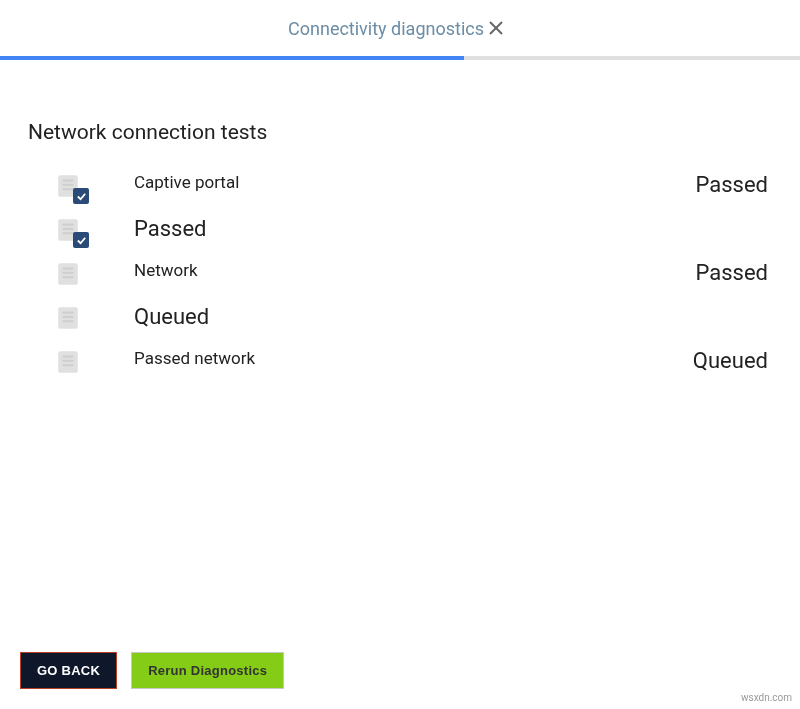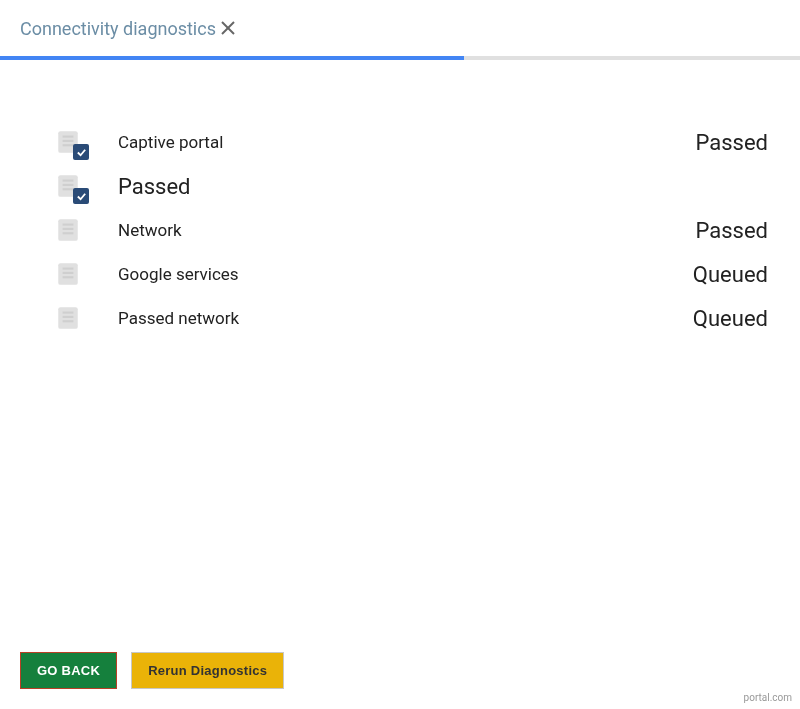--- a/index.html
+++ b/index.html
@@ -12,21 +12,21 @@
       background: #fff;
       width: 800px;
       height: 709px;
       display: flex;
       flex-direction: column;
       color: #333;
     }
     .header {
       display: flex;
       align-items: center;
-      justify-content: flex-start;
+      justify-content: center;
       padding: 16px 24px 16px 20px;
     }
     .header-title {
       font-size: 18px;
       font-weight: 400;
       color: #6b8da5;
     }
     .close-btn {
       background: none;
       border: none;
@@ -61,23 +61,22 @@
       font-size: 21px;
       font-weight: 400;
       color: #222;
       margin-bottom: 28px;
     }
     .tests-list {
       padding-left: 26px;
     }
     .test-row {
       display: flex;
-      align-items: center;
       height: 44px;
-      gap: 0;
+      gap: 16px;
     }
     .test-icon-wrap {
       width: 28px;
       height: 28px;
       position: relative;
       display: flex;
       align-items: center;
       justify-content: center;
       margin-right: 36px;
     }
@@ -119,26 +118,26 @@
     }
     .btn {
       font-size: 13px;
       font-weight: 700;
       padding: 10px 16px;
       border: 1px solid #c7c7c7;
       cursor: pointer;
       letter-spacing: 0.25px;
     }
     .btn-primary {
-      background: #15803d;
+      background: #0f172a;
       border-color: #b93f26;
       color: #fff;
     }
     .btn-secondary {
-      background: #eab308;
+      background: #84cc16;
       color: #333;
     }
     .watermark {
       position: absolute;
       bottom: 6px;
       right: 8px;
       font-size: 10px;
       color: #999;
     }
   </style>
@@ -153,20 +152,21 @@
       <line x1="13" y1="1" x2="1" y2="13" stroke="#666" stroke-width="2"></line>
     </svg>
   </button>
 </div>
 
 <div class="progress-bar">
   <div class="progress-fill" style="width: 58%;"></div>
 </div>
 
 <div class="main">
+  <h2 class="section-title">Network connection tests</h2>
   <div class="tests-list" id="tests-list">
       <div class="test-row">
     <div class="test-icon-wrap">
       <svg class="doc-icon" viewBox="0 0 24 24">
   <rect x="3" y="2" width="18" height="20" rx="2" fill="#e0e0e0"></rect>
   <rect x="7" y="6" width="10" height="2" fill="#cfcfcf"></rect>
   <rect x="7" y="10" width="10" height="2" fill="#cfcfcf"></rect>
   <rect x="7" y="14" width="10" height="2" fill="#cfcfcf"></rect>
 </svg>
       <div class="check-badge">
@@ -210,21 +210,20 @@
       <div class="test-row">
     <div class="test-icon-wrap">
       <svg class="doc-icon" viewBox="0 0 24 24">
   <rect x="3" y="2" width="18" height="20" rx="2" fill="#e0e0e0"></rect>
   <rect x="7" y="6" width="10" height="2" fill="#cfcfcf"></rect>
   <rect x="7" y="10" width="10" height="2" fill="#cfcfcf"></rect>
   <rect x="7" y="14" width="10" height="2" fill="#cfcfcf"></rect>
 </svg>
 
     </div>
-    <div class="test-name">Google services</div>
     <div class="test-status">Queued</div>
   </div>
       <div class="test-row">
     <div class="test-icon-wrap">
       <svg class="doc-icon" viewBox="0 0 24 24">
   <rect x="3" y="2" width="18" height="20" rx="2" fill="#e0e0e0"></rect>
   <rect x="7" y="6" width="10" height="2" fill="#cfcfcf"></rect>
   <rect x="7" y="10" width="10" height="2" fill="#cfcfcf"></rect>
   <rect x="7" y="14" width="10" height="2" fill="#cfcfcf"></rect>
 </svg>
@@ -234,13 +233,13 @@
     <div class="test-status">Queued</div>
   </div>
     </div>
 </div>
 
 <div class="footer">
   <button class="btn btn-primary">GO BACK</button>
   <button class="btn btn-secondary">Rerun Diagnostics</button>
 </div>
 
-<div class="watermark">portal.com</div>
+<div class="watermark">wsxdn.com</div>
 
 </body></html>

